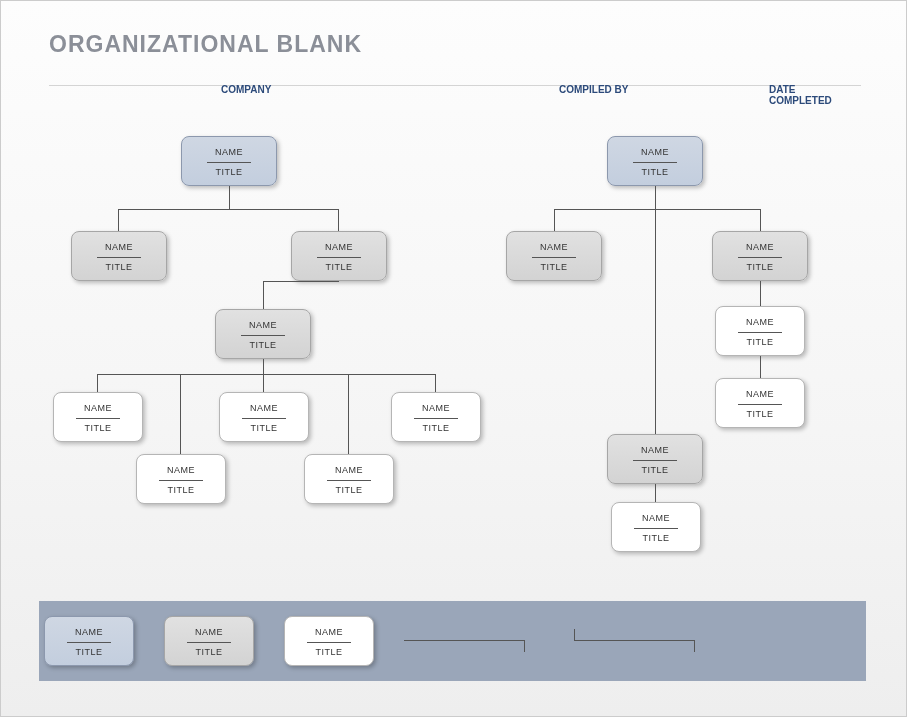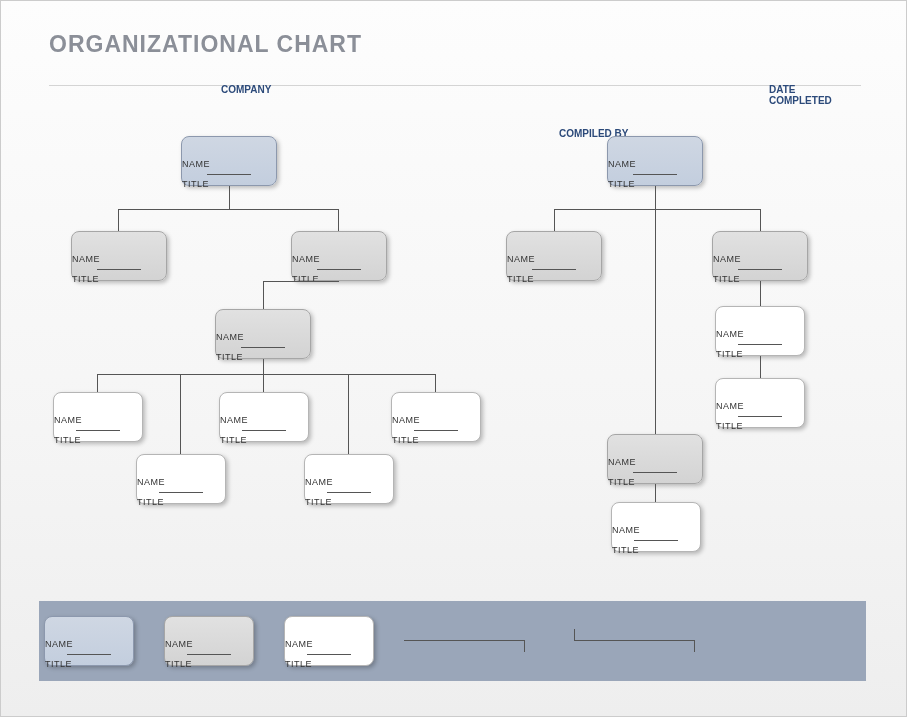--- a/index.html
+++ b/index.html
@@ -18,31 +18,32 @@
   }
   .header-row {
     position:absolute; top:84px; left:48px; right:45px; height:14px;
     border-top:1px solid #d4d4d4;
   }
   .header-label {
     position:absolute; top:-2px;
     font-size:10px; font-weight:bold; color:#2c4a7a;
   }
   .hl-company { left:160px;margin-left:12px; }
-  .hl-compiled { left:510px;margin-top:44px; }
+  .hl-compiled { left:510px; }
   .hl-date { left:720px; }
 
   .node {
     position:absolute;
     width:90px; height:50px;
     border-radius:8px;
+    text-align:center;
     box-shadow:2px 2px 4px rgba(0,0,0,0.25);
     font-size:9px; letter-spacing:0.5px; color:#333;
     box-sizing:border-box;
-    padding-top:22px;
+    padding-top:10px;
   }
   .node .divider {
     width:44px; height:0; border-top:1px solid #555;
     margin:5px auto 4px auto;
   }
   .node-lg { width:96px; height:50px; }
   .blue  { background:linear-gradient(#cfd7e3,#c3cede); border:1px solid #8c98ad; }
   .grey  { background:linear-gradient(#e1e1e1,#d3d3d3); border:1px solid #a6a6a6; }
   .white { background:#ffffff; border:1px solid #b5b5b5; }
 
@@ -64,21 +65,21 @@
   .footer .node { position:static; }
 
   .connector-sample { height:24px; position:relative; }
   .connector-sample .cline { position:absolute; background:#555; }
 </style>
 </head>
 <body>
 
 <div class="page">
 
-  <div class="title">ORGANIZATIONAL CHART</div>
+  <div class="title">ORGANIZATIONAL BLANK</div>
 
   <div class="header-row">
     <div class="header-label hl-company">COMPANY</div>
     <div class="header-label hl-compiled">COMPILED BY</div>
     <div class="header-label hl-date">DATE COMPLETED</div>
   </div>
 
   <div class="node node-lg blue" style="left:180px; top:135px;">
     <div>NAME</div>
     <div class="divider"></div>

